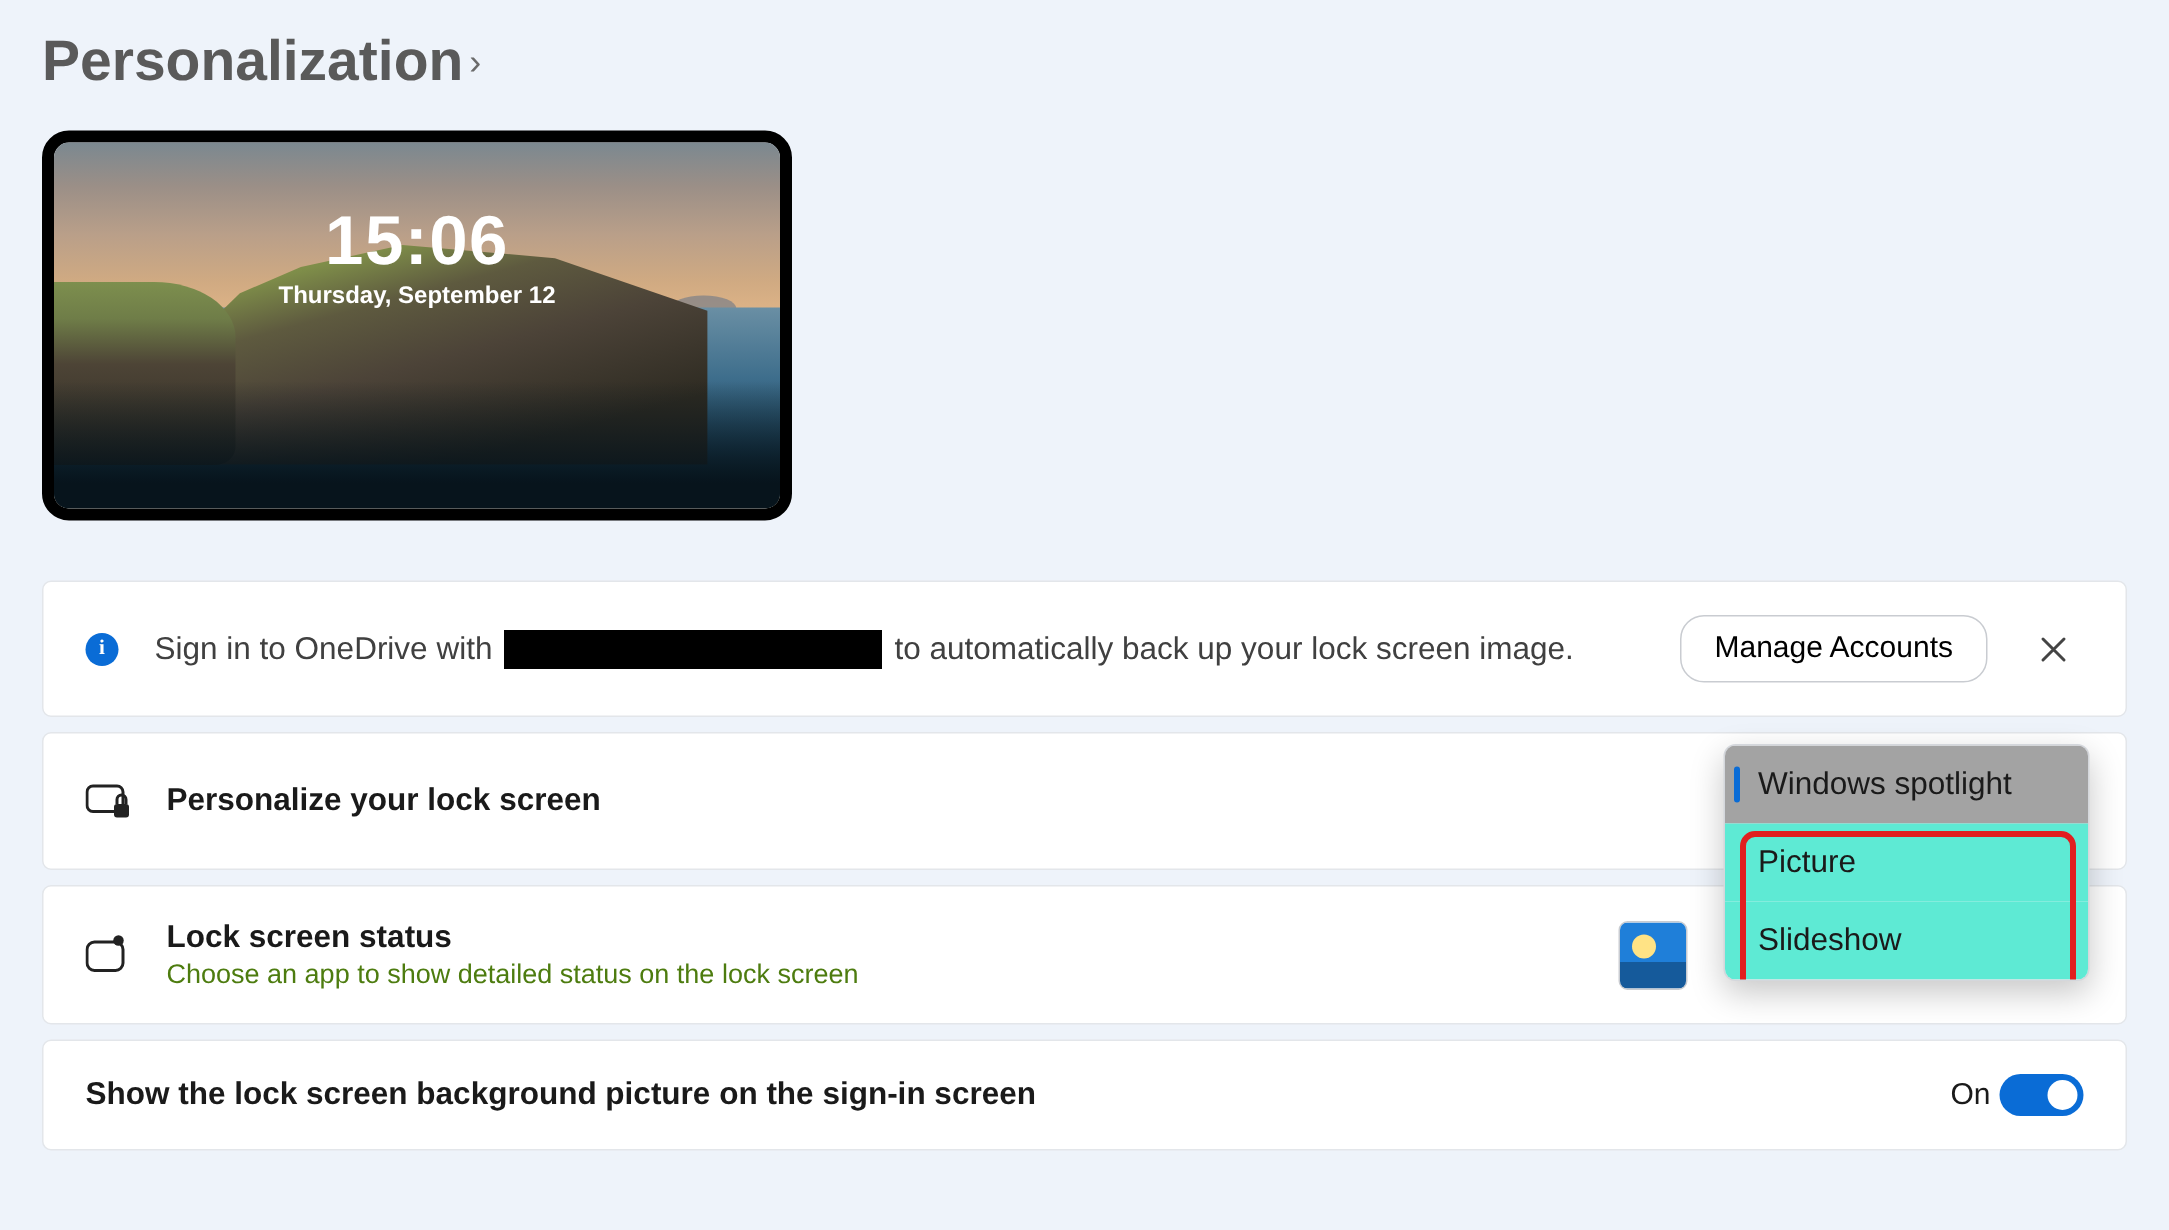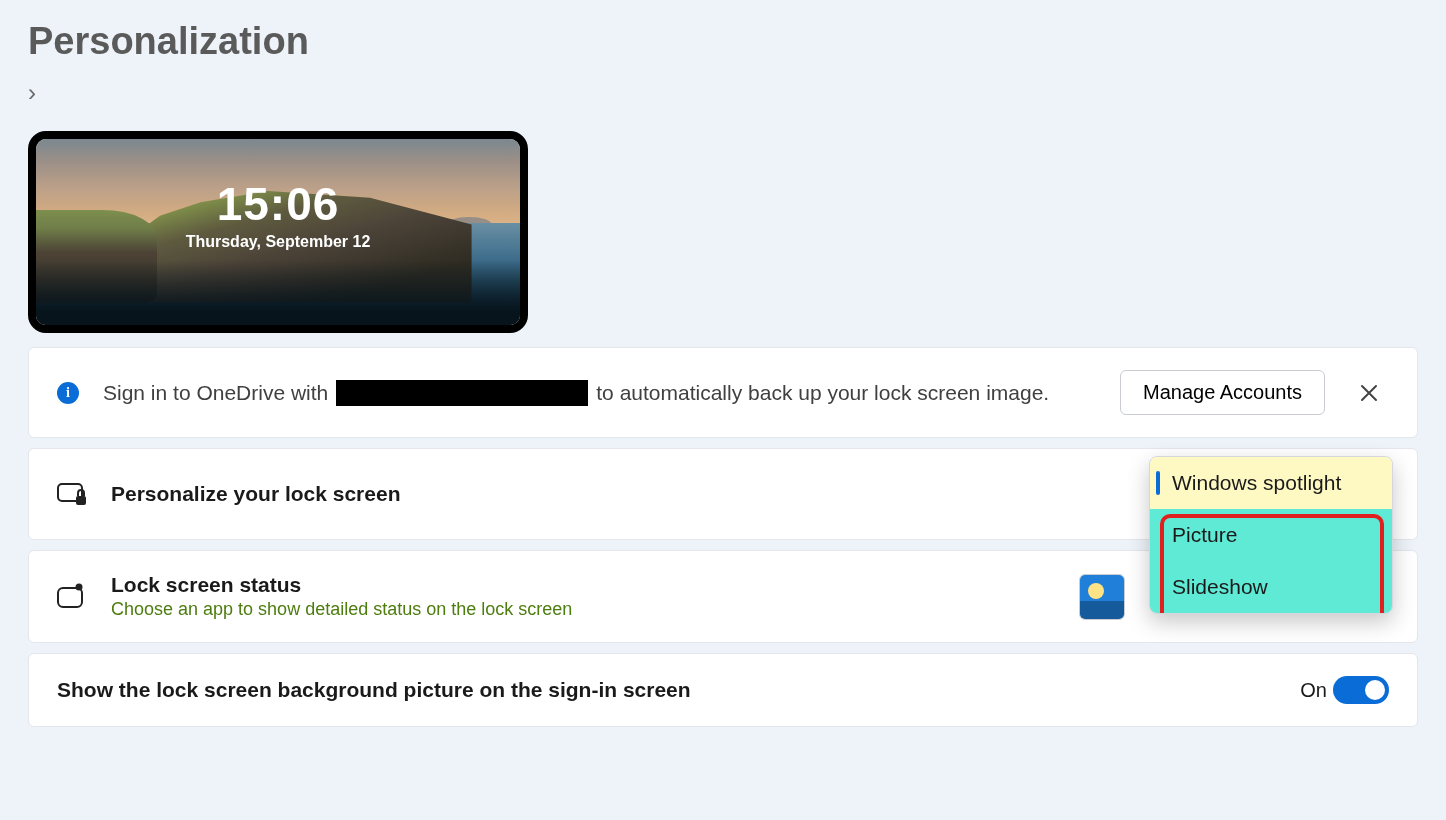--- a/index.html
+++ b/index.html
@@ -9,23 +9,23 @@
     background: #eef3fa;
     font-family: "Segoe UI", sans-serif;
     color: #1a1a1a;
     overflow: hidden;
   }
   .page {
     padding: 20px 28px;
   }
   .breadcrumb {
     display: flex;
-    gap: 16px;
+    align-items: center;
+    gap: 4px;
     margin-bottom: 24px;
-    flex-direction: column;
   }
   .breadcrumb .parent {
     font-size: 38px;
     font-weight: 600;
     color: #5a5a5a;
     cursor: pointer;
   }
   .breadcrumb .chevron {
     font-size: 24px;
     color: #6a6a6a;
@@ -33,26 +33,26 @@
   }
   .breadcrumb .current {
     font-size: 42px;
     font-weight: 600;
     color: #111;
   }
 
   
   .preview-frame {
     width: 500px;
-    height: 202px;
+    height: 260px;
     border-radius: 18px;
     border: 8px solid #000;
     position: relative;
     overflow: hidden;
-    margin-bottom: 14px;
+    margin-bottom: 40px;
   }
   .sky {
     position: absolute; inset: 0;
     background: linear-gradient(180deg,#7b8890 0%,#9b8f87 12%,#b99f89 25%,#d0aa82 38%,#e0b588 48%,#e7c190 58%);
   }
   .sea {
     position: absolute; left:0; right:0; bottom:0; height:55%;
     background: linear-gradient(180deg,#6a8fa4 0%,#3e6e8c 35%,#214a63 70%,#0e2a3b 100%);
   }
   .lake {
@@ -110,21 +110,21 @@
     width:22px; height:22px; border-radius:50%;
     background:#0a6cd6; color:#fff; font-weight:800; font-family: Georgia, serif;
     display:flex; align-items:center; justify-content:center;
     font-size:14px;
   }
   .banner-text { font-size: 21px; font-weight: 400; color:#404040; display:flex; align-items:center; gap:0; }
   .redact { display:inline-block; width:252px; height:26px; background:#000; margin:0 8px; }
   .btn {
     border: 1px solid #c9ccd1;
     background: #fff;
-    border-radius: 6px;
+    border-radius: 16px;
     padding: 10px 22px;
     font-size: 20px;
     cursor: pointer;
   }
   .close-x {
     width:40px; height:40px; display:flex; align-items:center; justify-content:center;
     font-size:24px; cursor:pointer; color:#444;
   }
 
   
@@ -172,21 +172,21 @@
     z-index: 10;
   }
   .dropdown .option {
     padding: 14px 20px 14px 22px;
     font-size: 21px;
     cursor: pointer;
     position: relative;
     background:#5eead4;
   }
   .dropdown .option.selected {
-    background:#fef9c3;
+    background:#a3a3a3;
   }
   .dropdown .option.selected::before {
     content:""; position:absolute; left:6px; top:14px; bottom:14px; width:4px;
     background:#0a6cd6; border-radius:2px;
   }
   .highlight-box {
     position:absolute;
     left:10px; right:8px;
     top:57px; height:112px;
     border:4px solid #e11f1f; border-radius:10px;

